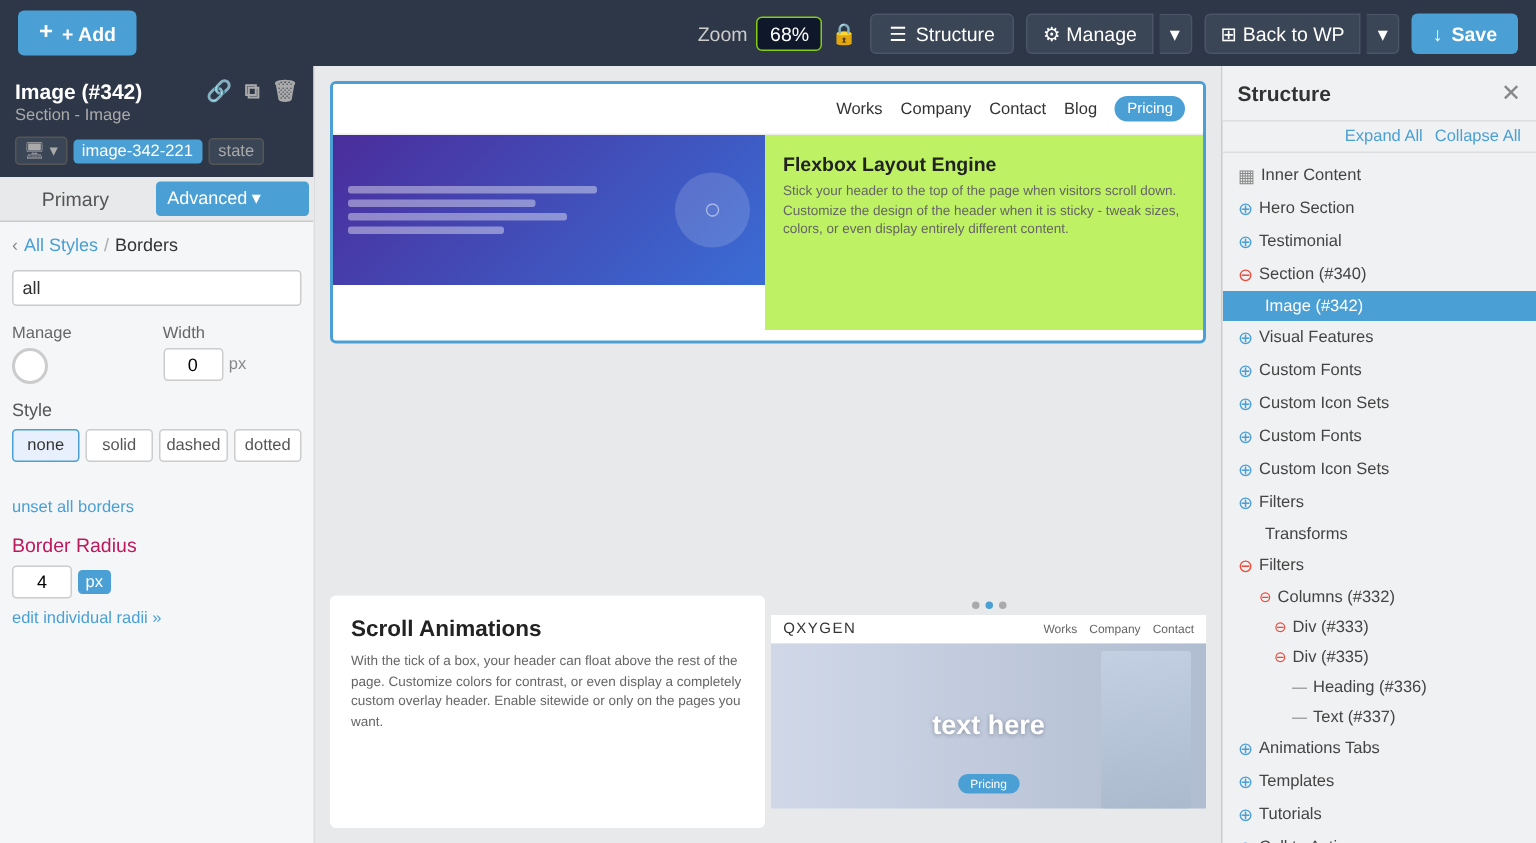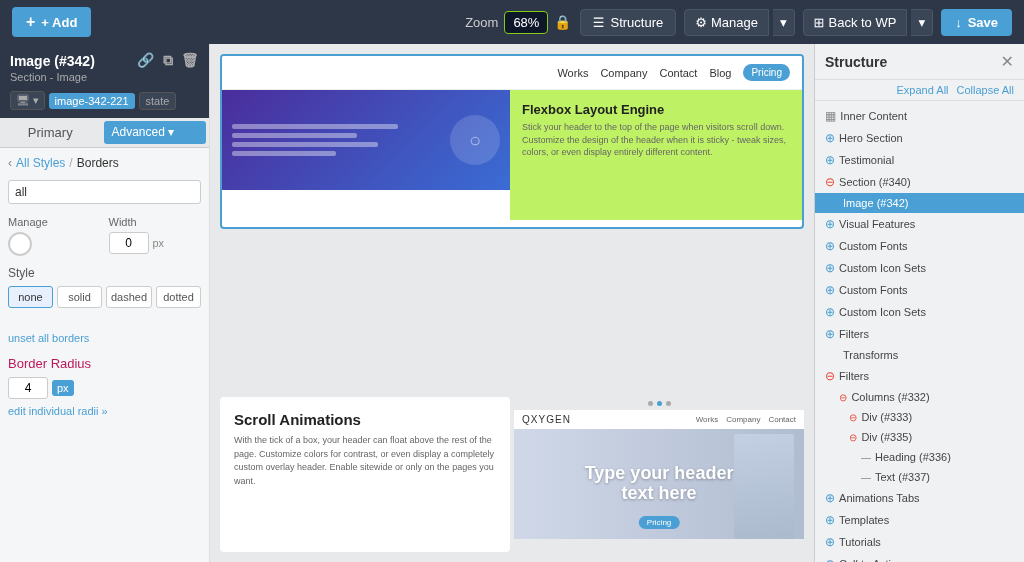--- a/index.html
+++ b/index.html
@@ -285,21 +285,20 @@
         <span class="br-logo">QXYGEN</span>
         <div class="br-nav">
           <span>Works</span>
           <span>Company</span>
           <span>Contact</span>
         </div>
       </div>
       <div class="br-hero">
         <div class="br-person"></div>
         <div class="br-hero-text">
-          <div>Type your header</div>
           <div>text here</div>
         </div>
         <div class="br-pricing-btn">Pricing</div>
       </div>
     </div>
   </div>
 
   <div class="right-panel">
     <div class="structure-header">
       <span class="structure-title">Structure</span>

